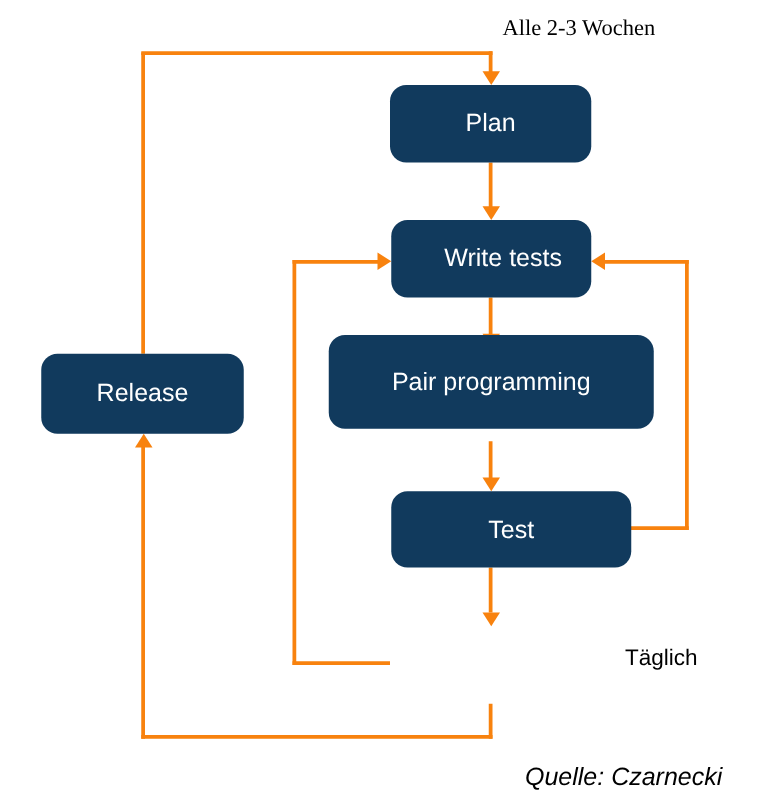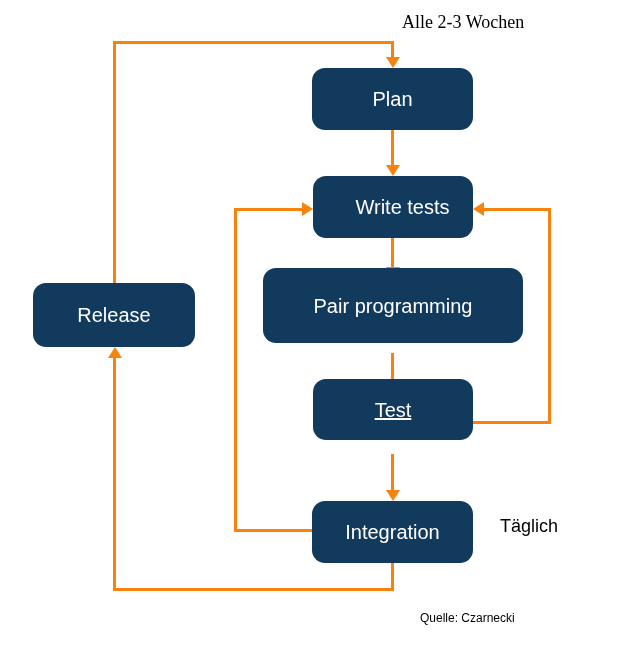--- a/index.html
+++ b/index.html
@@ -28,40 +28,40 @@
     flex-direction: column;
     align-items: center;
     justify-content: center;
     font-size: 20px;
     text-align: center;
     line-height: 32px;
   }
   .node-plan        { left: 312px; top:  68px; width: 161px; height: 62px; }
   .node-write-tests { left: 313px; top: 176px; width: 160px; height: 62px; padding-left: 19px; }
   .node-pair        { left: 263px; top: 268px; width: 260px; height: 75px; }
-  .node-test        { left: 313px; top: 379px; width: 160px; height: 61px; text-decoration: underline; }
+  .node-test        { left: 313px; top: 393px; width: 192px; height: 61px; }
   .node-integration { left: 312px; top: 501px; width: 161px; height: 62px; }
   .node-release     { left:  33px; top: 283px; width: 162px; height: 64px; text-align: center; }
 
   .seg { position: absolute; background: var(--arrow); }
   .head { position: absolute; width: 0; height: 0; }
   .head-down  { border-left: 7px solid transparent; border-right: 7px solid transparent; border-top: 11px solid var(--arrow); }
   .head-up    { border-left: 7px solid transparent; border-right: 7px solid transparent; border-bottom: 11px solid var(--arrow); }
   .head-right { border-top: 7px solid transparent; border-bottom: 7px solid transparent; border-left: 11px solid var(--arrow); }
   .head-left  { border-top: 7px solid transparent; border-bottom: 7px solid transparent; border-right: 11px solid var(--arrow); }
 
   .annotation {
     position: absolute;
     color: var(--label_text);
     font-size: 18px;
     white-space: nowrap;
   }
   .annotation-cycle  { left: 402px; top: 12px; font-family: Liberation Serif, serif; }
   .annotation-daily  { left: 500px; top: 516px; }
-  .annotation-source { left: 420px; top: 611px; font-size: 12px; }
+  .annotation-source { left: 420px; top: 611px; font-size: 20px; font-style: italic; }
 </style>
 </head>
 <body>
 
 <div class="canvas">
 
   <div class="annotation annotation-cycle">Alle 2-3 Wochen</div>
   <div class="annotation annotation-daily">Täglich</div>
   <div class="annotation annotation-source">Quelle: Czarnecki</div>
 
@@ -122,21 +122,18 @@
   </div>
 
   <div class="node node-pair">
     <span>Pair programming</span>
   </div>
 
   <div class="node node-test">
     <span>Test</span>
   </div>
 
-  <div class="node node-integration">
-    <span>Integration</span>
-  </div>
 
   <div class="node node-release">
     <span>Release</span>
   </div>
 
 </div>
 
 </body></html>

